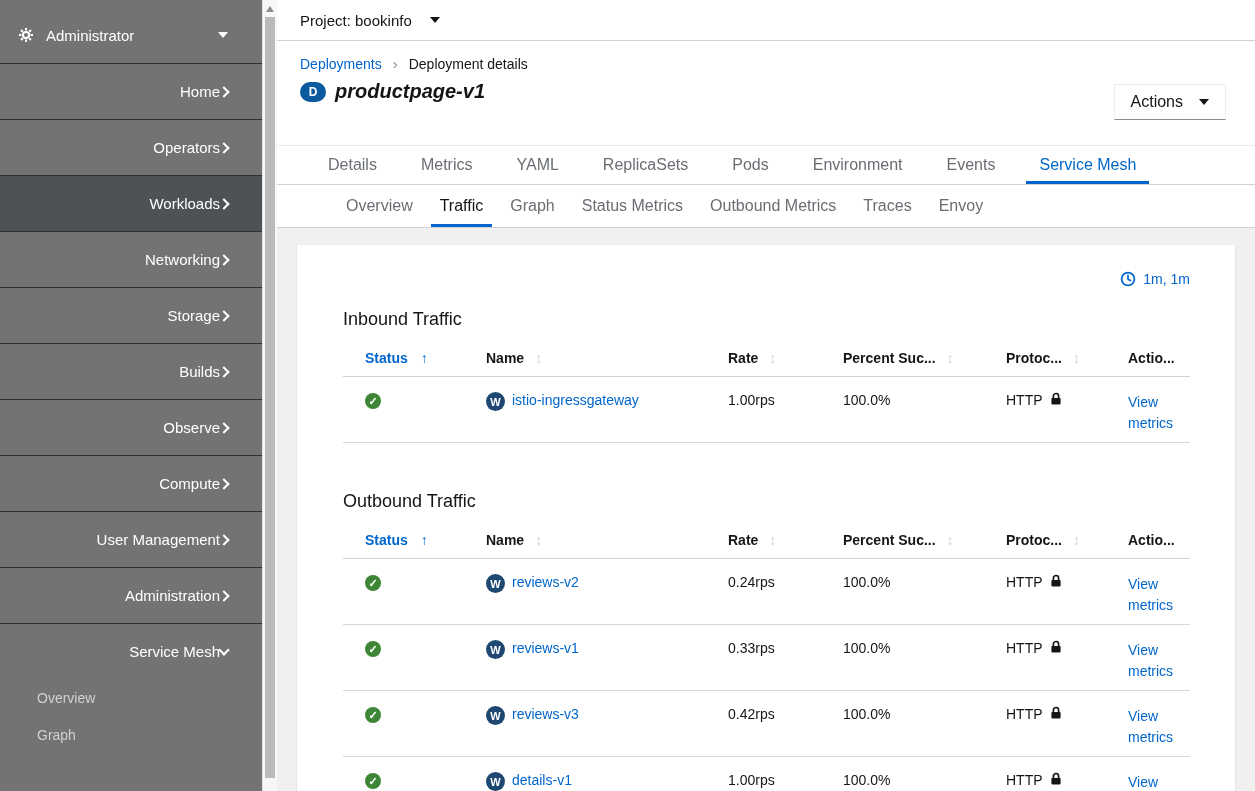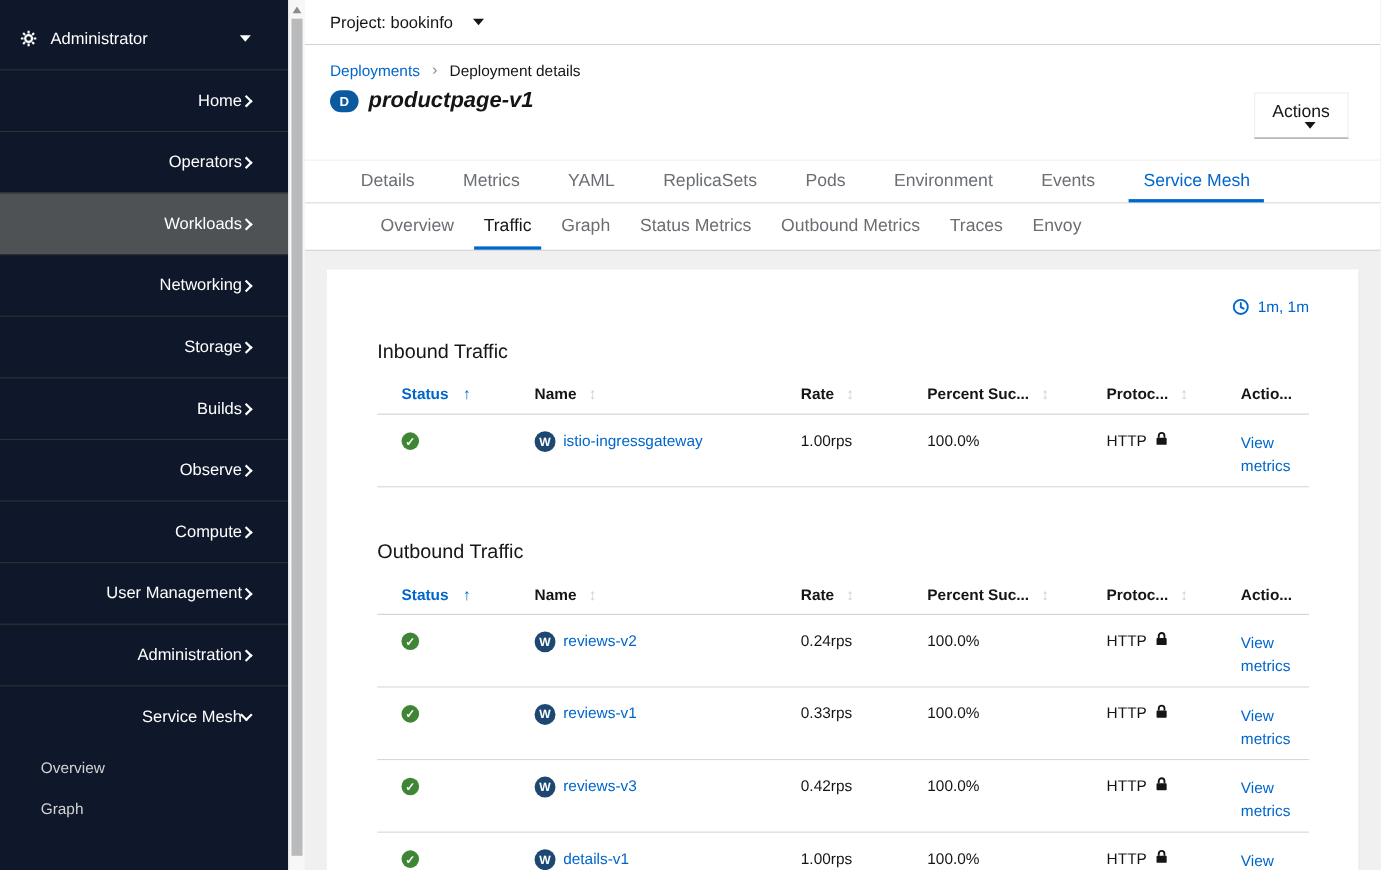--- a/index.html
+++ b/index.html
@@ -1,21 +1,21 @@
 <!DOCTYPE html>
 <html style="--accent: #0066cc; --success-green: #3e8635; --workload-badge: #1e4872; --deployment-badge: #0b5aa0;"><head>
 <meta charset="utf-8">
 <style>
   * { margin:0; padding:0; box-sizing:border-box; }
   html,body { width:1255px; height:791px; overflow:hidden;
     font-family:"Liberation Sans", sans-serif; background:#f0f0f0; color:#151515; }
   .app { position:relative; width:1255px; height:791px; display:flex; }
 
   
-  .sidebar { width:262px; height:791px; background:#0f172a; flex:none; padding-top:7px; }
+  .sidebar { width:262px; height:791px; background:#737373; flex:none; padding-top:7px; }
   .persp { height:56px; display:flex; align-items:center; padding:0 34px 0 18px; color:#fff; }
   .persp .plabel { font-size:15px; margin-left:12px; flex:1; }
   .nav-item { height:56px; display:flex; align-items:center; padding:0 34px 0 26px;
     color:#fff; font-size:15px; border-top:1px solid #2e3236; cursor:pointer;text-align:right; }
   .nav-item .nlabel { flex:1; }
   .nav-item.active { background:#4f5255; }
   .chev { width:8px; height:8px; border-right:2px solid #fff; border-bottom:2px solid #fff;
     transform:rotate(-45deg); margin-top:0; flex:none; }
   .chev.down { transform:rotate(45deg); margin-top:-4px; }
   .subnav .sub-item { height:37px; display:flex; align-items:center; padding-left:37px;
@@ -42,21 +42,21 @@
   .breadcrumb { font-size:14px; display:flex; align-items:center; }
   .breadcrumb a { color:var(--accent,#06c); text-decoration:none; cursor:pointer; }
   .bc-sep { color:#8a8d90; margin:0 11px; font-size:15px; }
   .title-row { display:flex; align-items:center; margin-top:8px; }
   .res-badge { min-width:26px; height:20px; border-radius:20px; background:var(--deployment-badge,#0b5aa0);
     color:#fff; font-size:12px; font-weight:bold; display:flex; align-items:center;
     justify-content:center; padding:0 8px; }
   .page-title { font-size:20px; margin-left:9px;font-style:italic; }
   .actions-btn { position:absolute; right:29px; top:43px; background:#fff; border:1px solid #ededed;
     border-bottom:1px solid #8a8d90; font-size:16px; color:#151515; padding:8px 16px;
-    display:flex; align-items:center; cursor:pointer; font-family:inherit;flex-direction:column; }
+    display:flex; align-items:center; cursor:pointer; font-family:inherit; }
   .actions-btn .caret { margin-left:16px; }
 
   .tabs-main { height:40px; background:#fff; border-top:1px solid #ececec;
     border-bottom:1px solid #d2d2d2; display:flex; padding-left:38px; flex:none; }
   .tabs-sub { height:43px; background:#fff; border-bottom:1px solid #d2d2d2;
     display:flex; padding-left:60px; flex:none; }
   .tab { font-size:16px; color:#6a6e73; display:flex; align-items:center;
     padding:0 13px; margin-right:18px; cursor:pointer; border-bottom:3px solid transparent;
     border-top:3px solid transparent; white-space:nowrap; }
   .tabs-sub .tab { padding:0 9px; margin-right:9px; }

